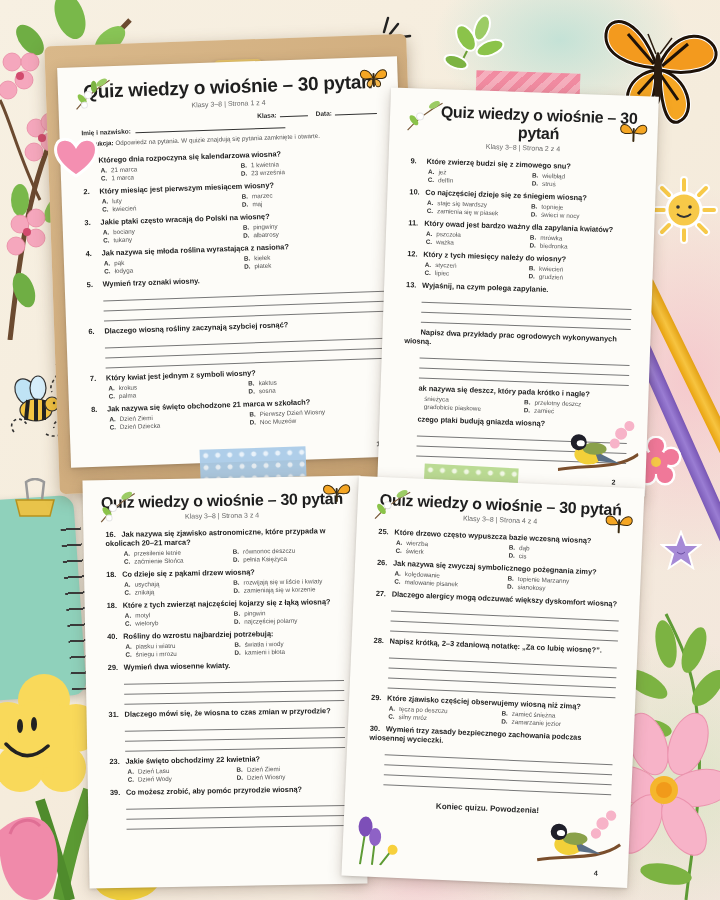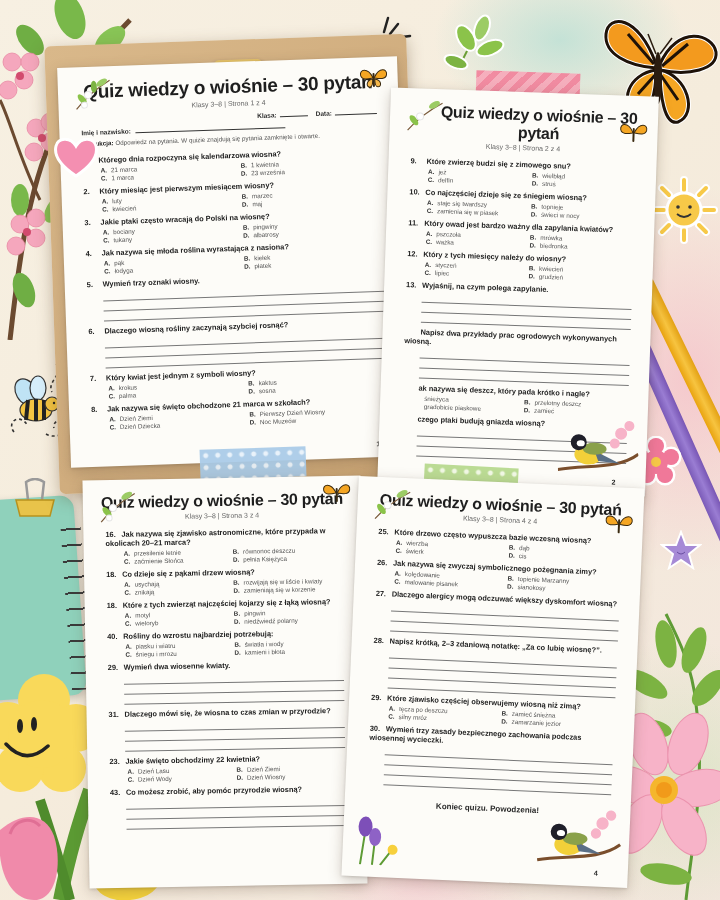--- a/index.html
+++ b/index.html
@@ -518,21 +518,21 @@
           <div class="opt"><span class="opt-letter">C.</span><span>znikają</span></div>
           <div class="opt"><span class="opt-letter">D.</span><span>zamieniają się w korzenie</span></div>
         </div>
       </div>
       <div class="q">
         <div class="q-text"><span class="q-num">18.</span><span>Które z tych zwierząt najczęściej kojarzy się z łąką wiosną?</span></div>
         <div class="opts">
           <div class="opt"><span class="opt-letter">A.</span><span>motyl</span></div>
           <div class="opt"><span class="opt-letter">B.</span><span>pingwin</span></div>
           <div class="opt"><span class="opt-letter">C.</span><span>wieloryb</span></div>
-          <div class="opt"><span class="opt-letter">D.</span><span>niedźwiedź polarny</span></div>
+          <div class="opt"><span class="opt-letter">D.</span><span>najczęściej polarny</span></div>
         </div>
       </div>
       <div class="q">
         <div class="q-text"><span class="q-num">40.</span><span>Rośliny do wzrostu najbardziej potrzebują:</span></div>
         <div class="opts">
           <div class="opt"><span class="opt-letter">A.</span><span>piasku i wiatru</span></div>
           <div class="opt"><span class="opt-letter">B.</span><span>światła i wody</span></div>
           <div class="opt"><span class="opt-letter">C.</span><span>śniegu i mrozu</span></div>
           <div class="opt"><span class="opt-letter">D.</span><span>kamieni i błota</span></div>
         </div>
@@ -556,21 +556,21 @@
       <div class="q">
         <div class="q-text"><span class="q-num">23.</span><span>Jakie święto obchodzimy 22 kwietnia?</span></div>
         <div class="opts">
           <div class="opt"><span class="opt-letter">A.</span><span>Dzień Lasu</span></div>
           <div class="opt"><span class="opt-letter">B.</span><span>Dzień Ziemi</span></div>
           <div class="opt"><span class="opt-letter">C.</span><span>Dzień Wody</span></div>
           <div class="opt"><span class="opt-letter">D.</span><span>Dzień Wiosny</span></div>
         </div>
       </div>
       <div class="q">
-        <div class="q-text"><span class="q-num">43.</span><span>Co możesz zrobić, aby pomóc przyrodzie wiosną?</span></div>
+        <div class="q-text"><span class="q-num">39.</span><span>Co możesz zrobić, aby pomóc przyrodzie wiosną?</span></div>
         <div class="ans-lines">
           <div class="ans-line"></div>
           <div class="ans-line"></div>
           <div class="ans-line"></div>
         </div>
       </div>
     </div>
 </div>
 
 <div class="page page-4">

